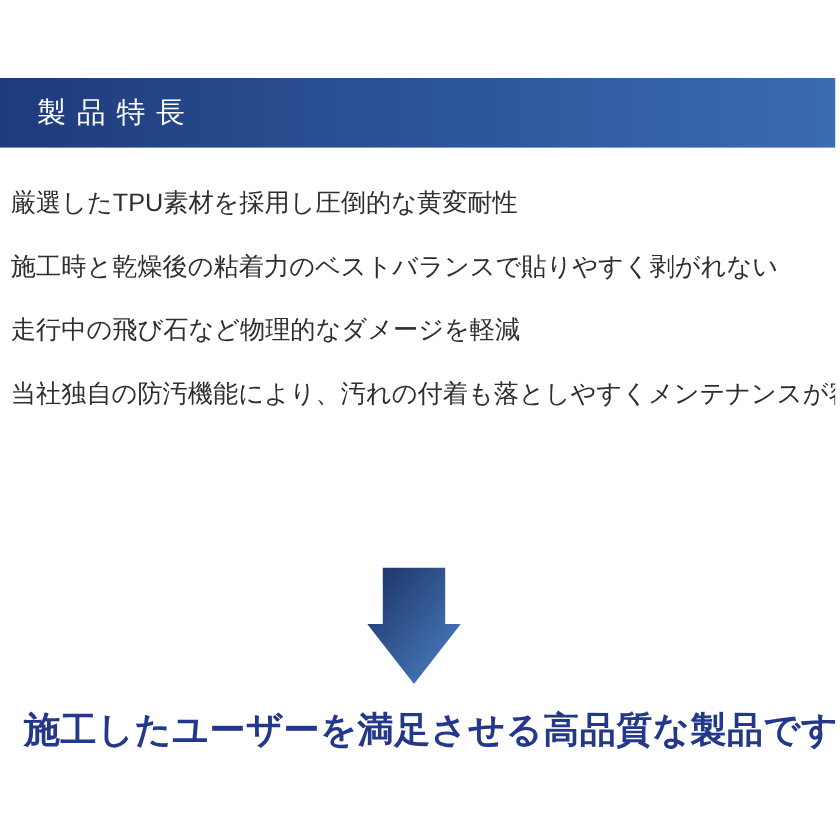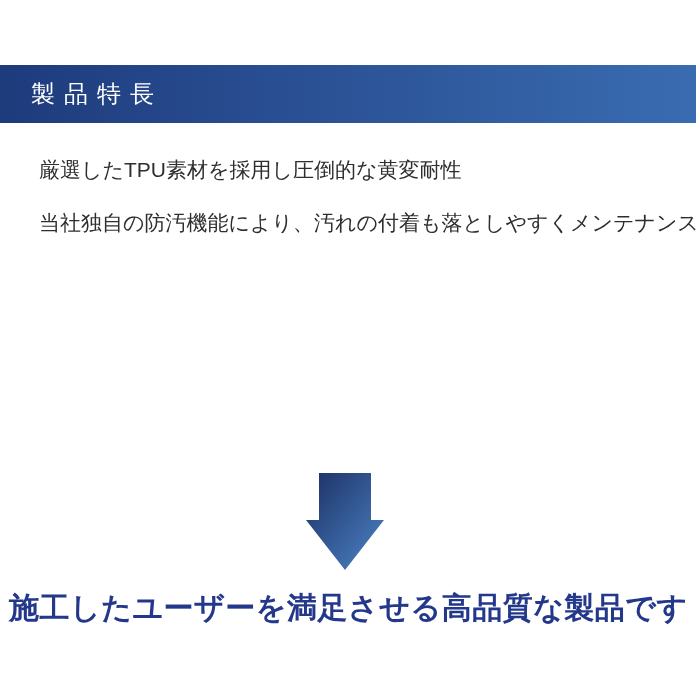--- a/index.html
+++ b/index.html
@@ -44,59 +44,60 @@
     right: 0;
   }
 
   .feature {
     height: 53px;
     font-size: 21px;
     line-height: 23px;
     font-weight: 500;
     color: var(--body-text, #2e2e2e);
     white-space: nowrap;
-    margin-left: 30px;
   }
 
   .down-arrow {
     position: absolute;
     left: 306px;
     top: 473px;
     width: 78px;
     height: 97px;
     display: block;
   }
 
   .arrow-stop-start { stop-color: var(--arrow-grad-start, #1b2f63); }
   .arrow-stop-end   { stop-color: var(--arrow-grad-end, #4d85c7); }
 
   .headline {
     position: absolute;
     top: 588px;
     left: 0;
     width: 700px;
-    padding-left: 9px;
+    padding-left: 20px;
     font-size: 30px;
     font-weight: bold;
     letter-spacing: 0.5px;
     color: var(--headline-text, #23388b);
     white-space: nowrap;
   }
 </style>
 </head>
 <body>
 
 <div class="canvas">
 
   <div class="header-bar">
     <span class="header-title">製品特長</span>
   </div>
 
   <div class="features">
     <div class="feature">厳選したTPU素材を採用し圧倒的な黄変耐性</div>
+    <div class="feature">施工時と乾燥後の粘着力のベストバランスで貼りやすく剥がれない</div>
+    <div class="feature">走行中の飛び石など物理的なダメージを軽減</div>
     <div class="feature">当社独自の防汚機能により、汚れの付着も落としやすくメンテナンスが容易</div>
   </div>
 
   <svg class="down-arrow" viewBox="0 0 78 97" xmlns="http://www.w3.org/2000/svg" aria-hidden="true">
     <defs>
       <linearGradient id="arrowGrad" x1="0" y1="0" x2="1" y2="1">
         <stop offset="0" class="arrow-stop-start"></stop>
         <stop offset="1" class="arrow-stop-end"></stop>
       </linearGradient>
     </defs>

